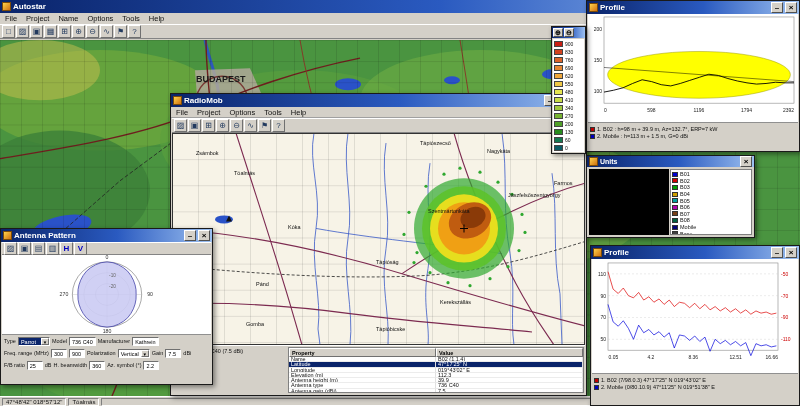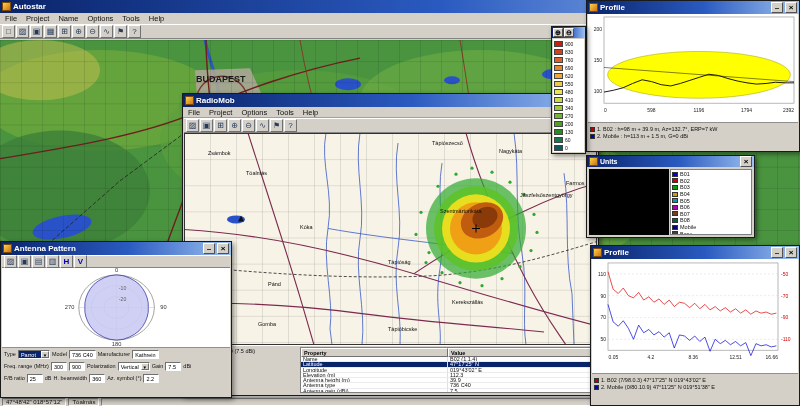--- a/index.html
+++ b/index.html
@@ -32,21 +32,21 @@
   
   #legend-window{left:551px;top:26px;width:35px;height:128px;z-index:40;}
   #legend-window .titlebar{height:11px;padding:0 1px;gap:1px;}
   #legend-window .tb-btn{width:10px;height:9px;font-size:7px;line-height:7px;}
   #legend-rows{position:absolute;left:1px;right:1px;top:12px;bottom:1px;background:#fff;overflow:hidden;padding:1px;}
   .leg-row{display:flex;align-items:center;gap:2px;height:8px;}
   .leg-sw{width:9px;height:6px;border:1px solid #444;flex:0 0 auto;}
   .leg-val{font-size:5px;color:#111;}
 
   
-  #center-window{left:170px;top:93px;width:417px;height:303px;z-index:10;margin-left:12px;}
+  #center-window{left:170px;top:93px;width:417px;height:303px;z-index:10;}
   #center-map{position:absolute;left:1px;right:1px;top:39px;height:212px;background:#f7f3e7;overflow:hidden;}
   #center-map svg{display:block;width:100%;height:100%;}
   #center-bottom{position:absolute;left:1px;right:1px;top:251px;bottom:1px;background:#d4d0c8;border-top:1px solid #fff;display:flex;}
   #cb-left{width:115px;padding:2px 3px;overflow:hidden;}
   #antenna-info{font-size:5.5px;color:#111;margin-bottom:2px;white-space:nowrap;}
   .mode-row{display:flex;align-items:center;gap:3px;font-size:6px;height:9px;}
   .radio{width:6px;height:6px;border-radius:50%;border:1px solid #555;background:#fff;position:relative;flex:0 0 auto;}
   .radio.sel::after{content:"";position:absolute;inset:1px;border-radius:50%;background:#000;}
   #prop-grid{flex:1;background:#fff;border:1px solid #808080;font-size:5.5px;overflow:hidden;margin:1px;}
   .pg-head{display:flex;background:#d4d0c8;font-weight:bold;}
@@ -70,21 +70,21 @@
 
   
   #units-window{left:586px;top:155px;width:169px;height:83px;z-index:20;}
   #units-window .titlebar{height:11px;font-size:7px;}
   #units-black{position:absolute;left:2px;top:13px;width:80px;bottom:2px;background:#000;}
   #units-list{position:absolute;left:83px;right:2px;top:13px;bottom:2px;background:#fff;border:1px solid #808080;overflow:hidden;padding:1px;}
   .unit-row{display:flex;align-items:center;gap:2px;height:6.6px;font-size:5.5px;color:#111;}
   .unit-chip{width:6px;height:5px;border:1px solid #333;flex:0 0 auto;}
 
   
-  #antenna-window{left:0;top:241px;width:232px;height:157px;z-index:30;}
+  #antenna-window{left:0;top:228px;width:213px;height:157px;z-index:30;}
   #polar-area{position:absolute;left:1px;right:1px;top:26px;height:80px;background:#fff;border-bottom:1px solid #909090;}
   #polar-area svg{display:block;width:100%;height:100%;}
   #ant-form{position:absolute;left:1px;right:1px;top:106px;bottom:1px;overflow:hidden;}
   .af-row{display:flex;align-items:center;gap:2px;padding:0 2px;height:12px;font-size:5.5px;}
   .af-label{color:#111;white-space:nowrap;}
   .af-field{background:#fff;border:1px solid;border-color:#707070 #fff #fff #707070;padding:0 2px;height:9px;line-height:8px;min-width:16px;color:#000;white-space:nowrap;}
   .af-combo{display:flex;align-items:stretch;background:#fff;border:1px solid;border-color:#707070 #fff #fff #707070;height:9px;}
   .af-combo .val{padding:0 2px;line-height:8px;min-width:22px;white-space:nowrap;}
   .af-combo.hl .val{background:#0a246a;color:#fff;}
   .af-combo .dd{width:8px;background:#d4d0c8;border:1px solid;border-color:#fff #707070 #707070 #fff;font-size:4.5px;line-height:7px;text-align:center;color:#000;}

